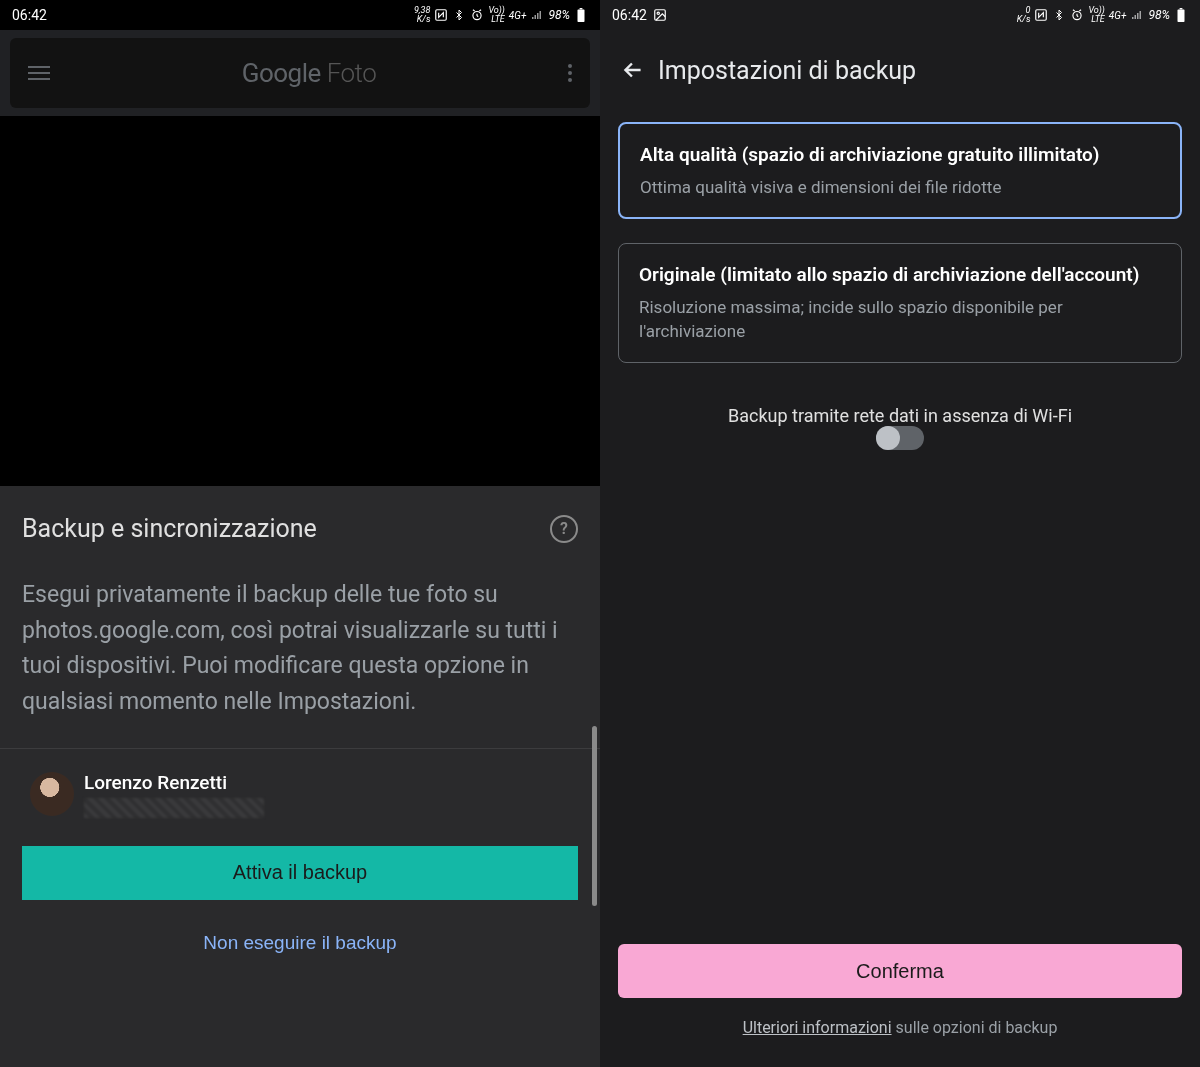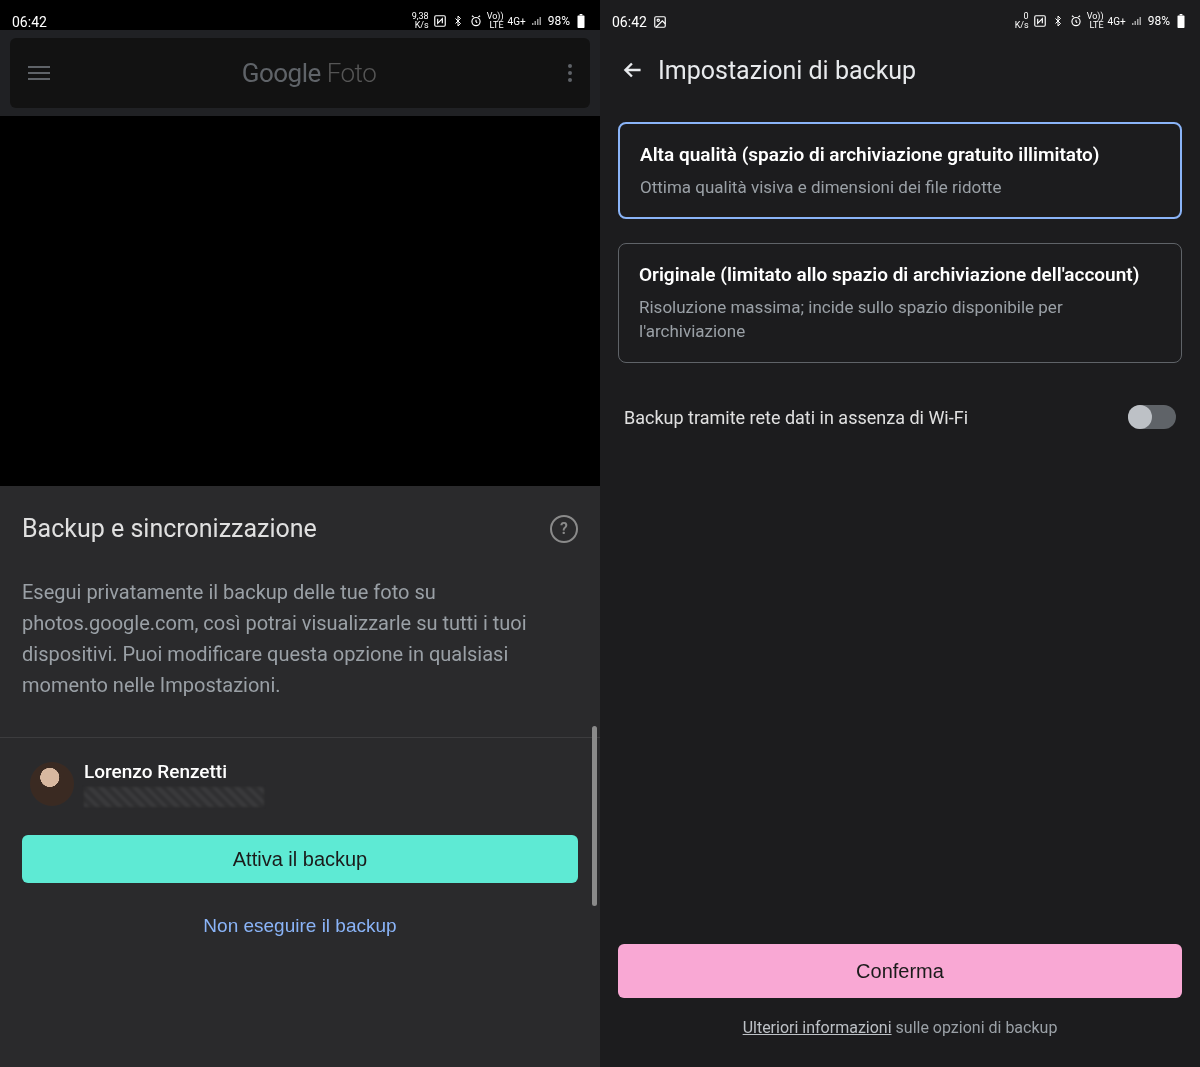--- a/index.html
+++ b/index.html
@@ -19,31 +19,31 @@
     flex-direction: column;
     position: relative;
   }
   .screen-left { background: #202124; }
   .screen-right { background: #1c1c1e; }
 
   
   .status-bar {
     height: 30px;
     display: flex;
-    align-items: flex-end;
+    align-items: center;
     justify-content: space-between;
     padding: 0 12px;
     font-size: 14px;
     color: #fff;
     background: #000;
   }
   .screen-left .status-bar { background: #000; }
   .screen-right .status-bar { background: #1c1c1e; }
   .status-left { display: flex; align-items: center; gap: 6px; }
-  .status-right { display: flex; align-items: center; gap: 4px; font-size: 12px; }
+  .status-right { display: flex; align-items: center; gap: 4px; font-size: 12px; font-style: italic; }
   .status-right .icon-mini { width: 14px; height: 14px; display:inline-flex; align-items:center; justify-content:center;}
   .kps { font-size: 9px; line-height: 1; display: flex; flex-direction: column; align-items: flex-end; }
 
   
   .top-bar {
     display: flex;
     align-items: center;
     height: 70px;
     padding: 0 18px;
     background: #121212;
@@ -74,39 +74,39 @@
     border-top: 0;
     position: relative;
   }
   .sheet-header { display: flex; align-items: center; justify-content: space-between; margin-bottom: 34px; }
   .sheet-title { font-size: 25px; color: #e0e0e0; font-weight: 400; }
   .help-circle {
     width: 28px; height: 28px; border: 2px solid #8a8a8a; border-radius: 50%;
     display: flex; align-items: center; justify-content: center;
     color: #8a8a8a; font-size: 16px; font-weight: 600;
   }
-  .sheet-desc { color: #9aa0a6; font-size: 20px; line-height: 1.55; margin-bottom: 36px; }
+  .sheet-desc { color: #9aa0a6; font-size: 23px; line-height: 1.55; margin-bottom: 28px; }
   .divider { height: 1px; background: #3c3c3e; margin: 0 -22px 22px -22px; }
   .account-row { display: flex; align-items: center; gap: 10px; margin-bottom: 28px; padding-left: 8px;}
   .avatar {
     width: 44px; height: 44px; border-radius: 50%;
     background: radial-gradient(circle at 45% 35%, #d8b8a0 0 25%, #3a2a22 26% 100%);
     position: relative; overflow: hidden;
   }
   .acc-info { display: flex; flex-direction: column; }
   .acc-name { color: #fff; font-size: 19px; font-weight: 500; }
   .acc-email {
     width: 180px; height: 20px;
     background: repeating-linear-gradient(45deg,#3a3a3c 0 4px,#2f2f31 4px 8px);
     filter: blur(1px);
     margin-top: 4px;
   }
   .btn-primary {
-    background: #5eead4; color: #1b1b1b; font-size: 20px; font-weight: 500;
-    border: none; border-radius: 6px; height: 48px; width: 100%;
+    background: #14b8a6; color: #1b1b1b; font-size: 20px; font-weight: 500;
+    border: none; border-radius: 0; height: 54px; width: 100%;
     display: flex; align-items: center; justify-content: center; cursor: pointer;
   }
   .btn-text {
     color: #8ab4f8; font-size: 19px; font-weight: 500; background: none; border: none;
     width: 100%; height: 50px; margin-top: 18px; cursor: pointer;
   }
   .scroll-indicator {
     position: absolute; right: 3px; top: 240px; width: 5px; height: 180px;
     background: #8a8a8a; border-radius: 3px;
   }
@@ -119,21 +119,21 @@
   .option-card {
     border: 1px solid #5f6368; border-radius: 8px; padding: 18px 20px;
     margin: 12px 18px; cursor: pointer;
   }
   .option-card.selected { border: 2px solid #8ab4f8; }
   .opt-title { color: #fff; font-size: 19px; font-weight: 600; line-height: 1.4; }
   .opt-desc { color: #9aa0a6; font-size: 17px; margin-top: 6px; line-height: 1.45; }
 
   .toggle-row {
     display: flex; align-items: center; justify-content: space-between;
-    padding: 30px 24px; color: #e0e0e0; font-size: 18px;
+    padding: 30px 24px; color: #e0e0e0; font-size: 18px; flex-direction: column;
   }
   .switch {
     width: 48px; height: 24px; background: #5f6368; border-radius: 12px;
     position: relative;
   }
   .switch::after {
     content: ''; position: absolute; width: 24px; height: 24px; border-radius: 50%;
     background: #bdc1c6; left: 0; top: 0;
   }
 

